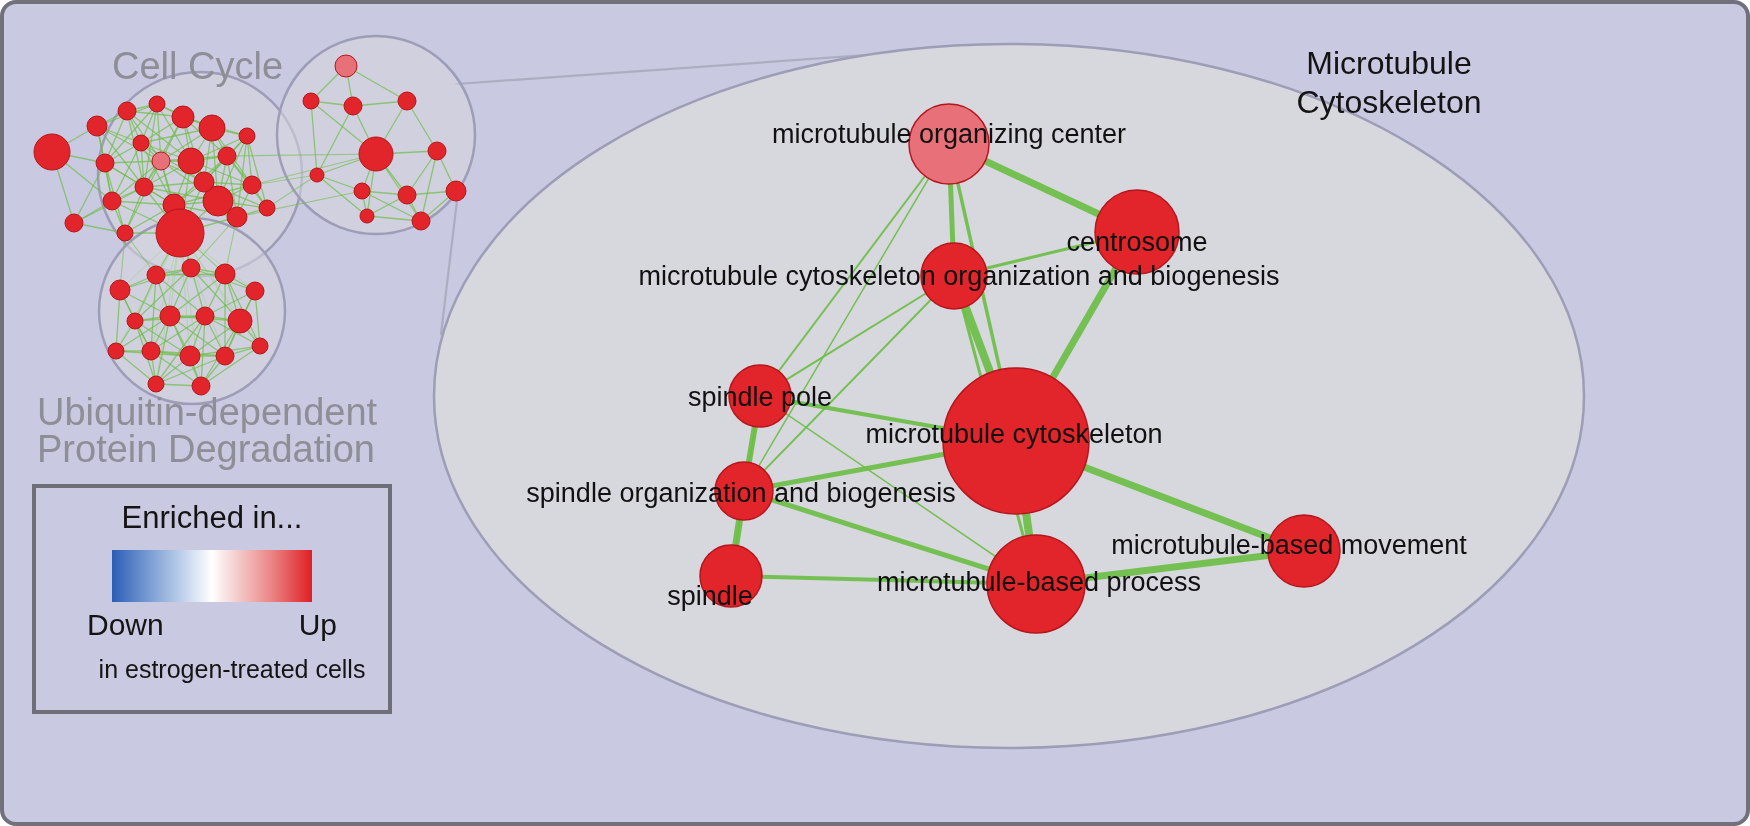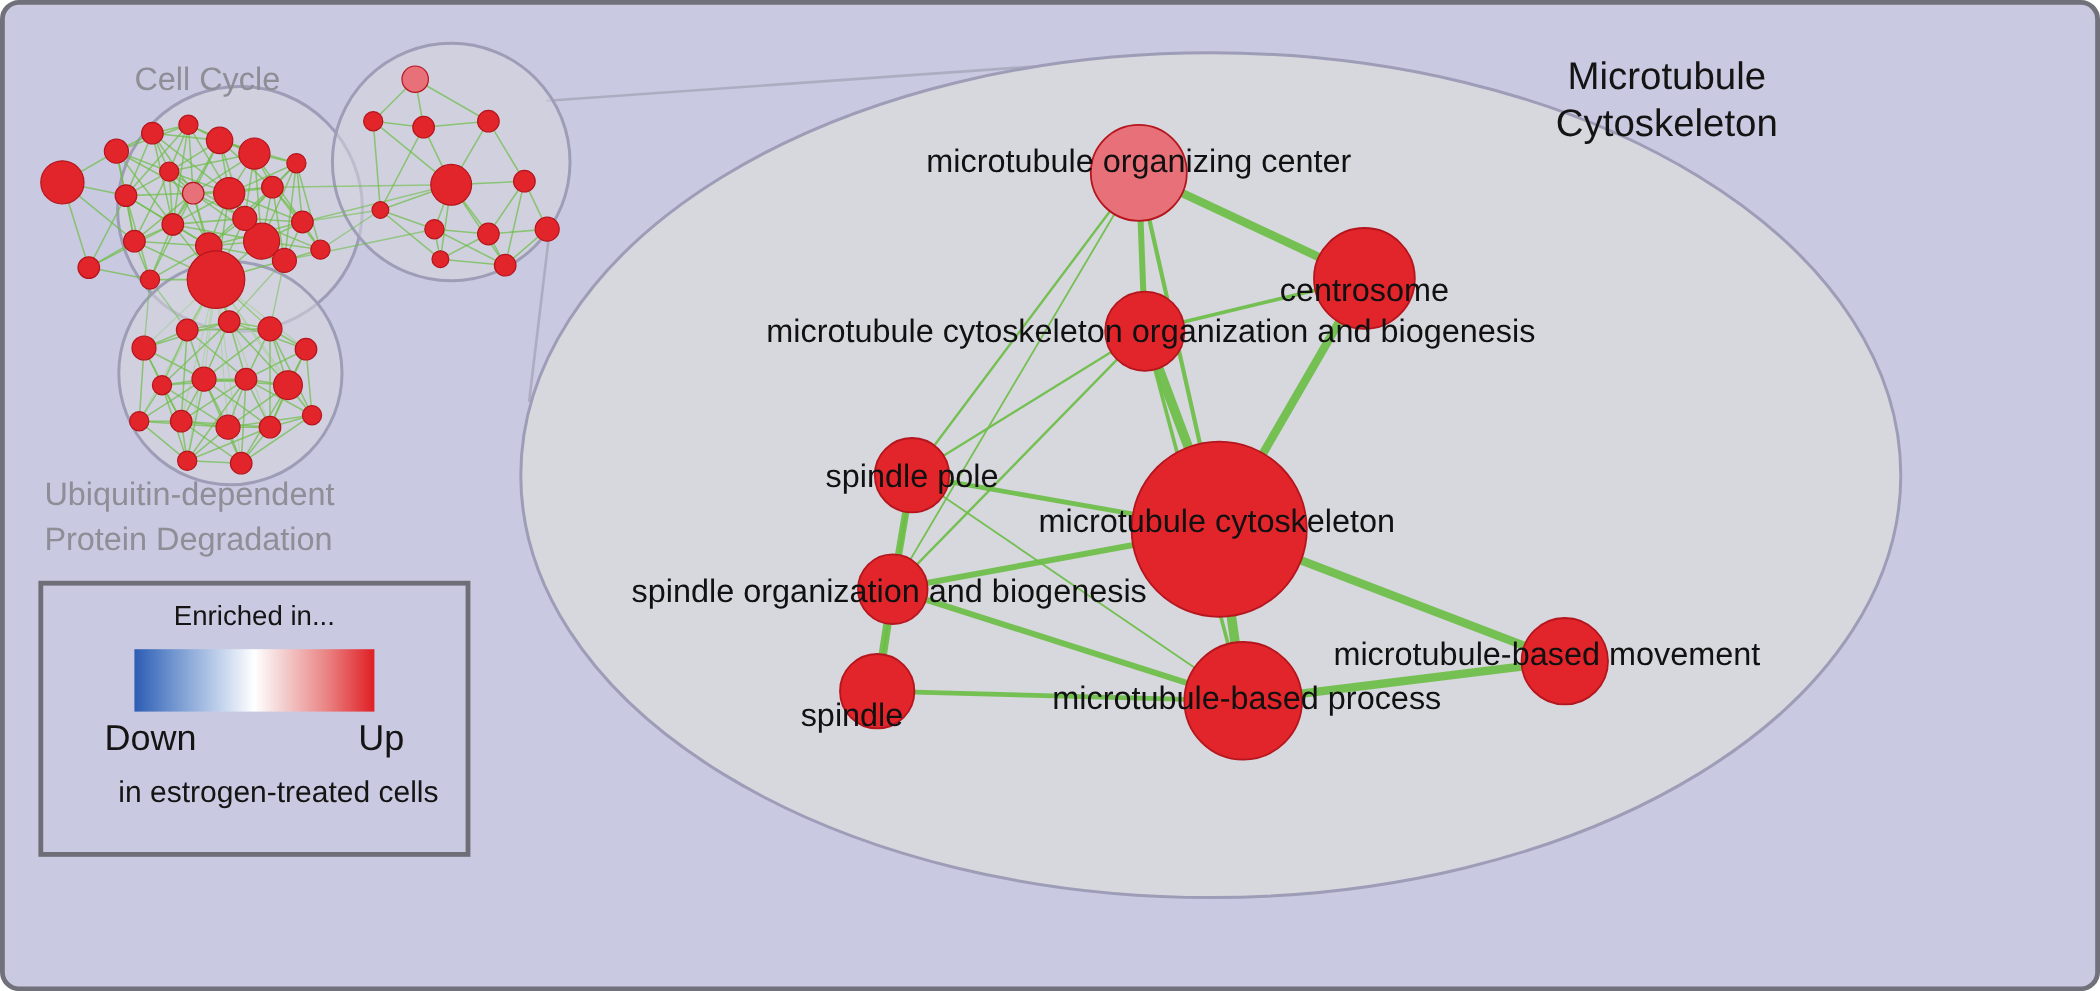--- a/index.html
+++ b/index.html
@@ -12,36 +12,36 @@
     border-radius: 16px;
     box-sizing: border-box;
     overflow: hidden;
     font-family: "Liberation Sans", sans-serif;
   }
   #scene { position: absolute; left: 0; top: 0; }
   #scene text { font-family: "Liberation Sans", sans-serif; }
 
   .overlay { position: absolute; }
 
-  .gray-title { color: #8e8e96; font-size: 27px; line-height: 37px; white-space: nowrap; }
+  .gray-title { color: #8e8e96; font-size: 38px; line-height: 37px; white-space: nowrap; }
   .black-title { color: #141414; font-size: 32px; line-height: 39px; text-align: center; }
 
   .cell-cycle-pos { left: 108px; top: 44px; }
   .ubiquitin-pos  { left: 33px; top: 390px; }
   .microtubule-pos { left: 1268px; top: 40px; width: 234px; }
 
   .legend {
     position: absolute;
     left: 28px; top: 480px;
     width: 360px; height: 230px;
     border: 4px solid #6e6e76;
     box-sizing: border-box;
     background: transparent;
   }
-  .legend-title { text-align: center; margin-top: 12px; font-size: 23px; color: #141414; }
+  .legend-title { text-align: center; margin-top: 12px; font-size: 31px; color: #141414; }
   .legend-gradient {
     width: 200px; height: 52px;
     margin: 14px auto 6px auto;
     background: linear-gradient(90deg,
       #2c5cb4 0%, #6f94cf 16%, #c3d3ec 36%, #ffffff 50%,
       #f3cfcf 62%, #ea8484 80%, #df1f24 100%);
   }
   .legend-row {
     width: 250px; margin: 2px auto 12px auto;
     display: flex; justify-content: space-between;

